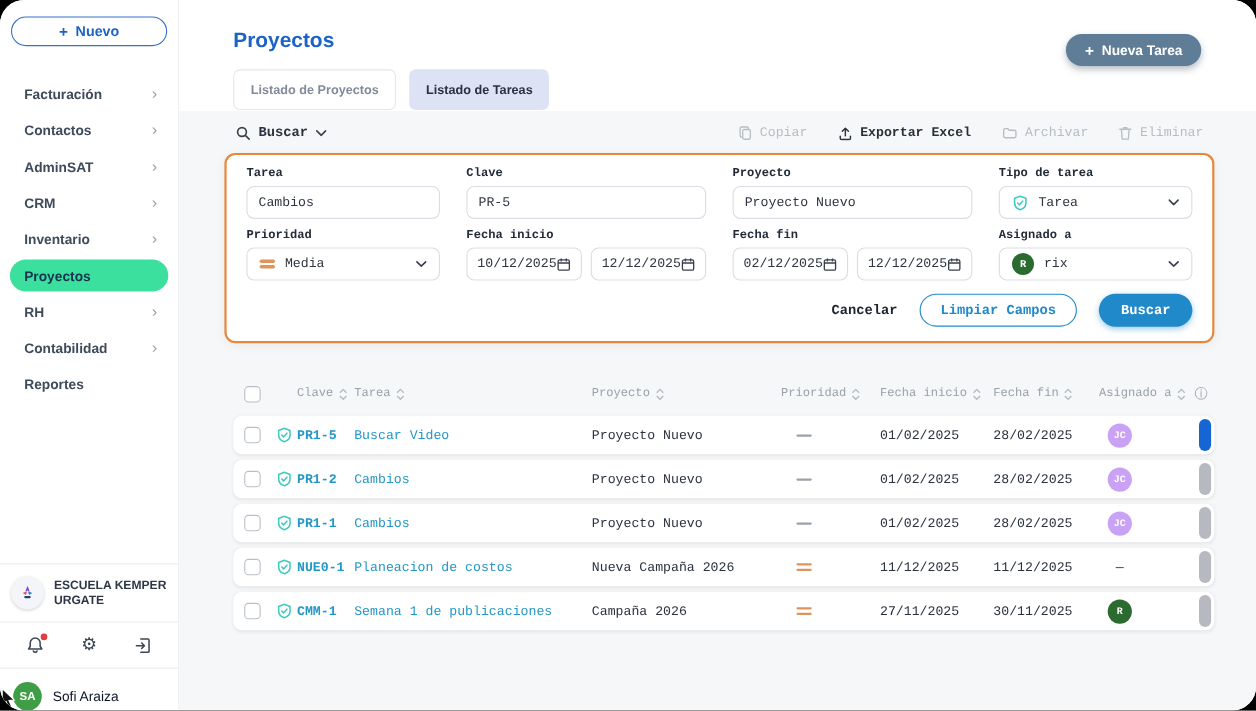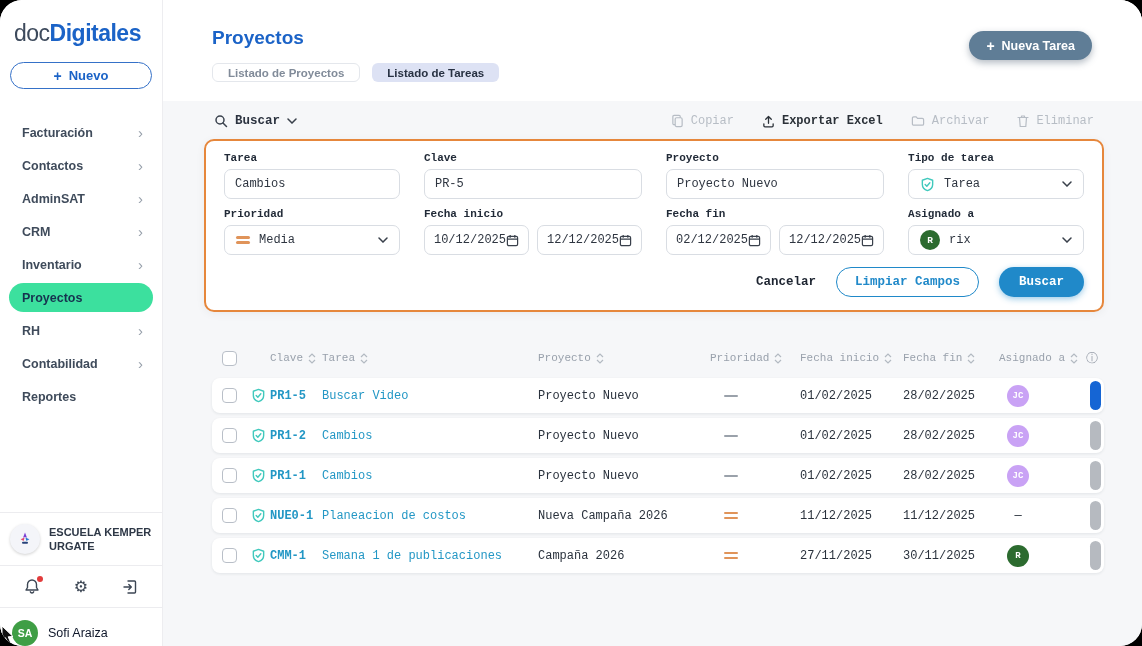--- a/index.html
+++ b/index.html
@@ -61,21 +61,21 @@
     font-size: 10.5px; font-weight: 700; display: flex; align-items: center; justify-content: center;
   }
   .user-name { font-size: 12.5px; color: #0f172a; }
 
   
   .main { flex: 1; display: flex; flex-direction: column; background: #f6f7f9; min-width: 0; }
   .main-header { background: #fff; padding: 27px 50px 0 49px; height: 101px; position: relative; flex: none; }
   .page-title { font-size: 19px; color: #1b63c7; font-weight: 700; }
   .tabs { display: flex; gap: 12px; margin-top: 14px; }
   .tab {
-    height: 19px; padding: 0 15px; display: flex; align-items: center;
+    height: 37px; padding: 0 15px; display: flex; align-items: center;
     font-size: 11.5px; border-radius: 6px; cursor: pointer; white-space: nowrap;
   }
   .tab.inactive { background: #fff; border: 1px solid #e4e7ec; color: #818b99; font-weight: 600; }
   .tab.active { background: #dde2f4; color: #273142; font-weight: 700; }
   .btn-nueva-tarea {
     position: absolute; right: 50px; top: 31px; height: 29px; border: none; border-radius: 15px;
     background: #5f7d96; color: #fff; font-weight: 700; font-size: 12.5px; font-family: inherit;
     padding: 0 17px; display: flex; gap: 7px; align-items: center; cursor: pointer;
     box-shadow: 0 3px 7px rgba(60,80,100,.38);
   }
@@ -164,21 +164,20 @@
   .bar-gray { background: #b6bac0; }
 
   .mouse-cursor { position: absolute; left: 1px; top: 626px; z-index: 50; pointer-events: none; }
 </style>
 </head>
 <body>
 
 <div class="screen">
 
   <aside class="sidebar">
-    <div class="logo"><span class="logo-doc">doc</span><span class="logo-dig">Digitales</span></div>
 
     <button class="btn-nuevo">
       <span class="plus-glyph">+</span>
       <span>Nuevo</span>
     </button>
 
     <nav class="menu">
       <div class="menu-item">
         <span>Facturación</span>
         <span class="mi-chevron">›</span>

